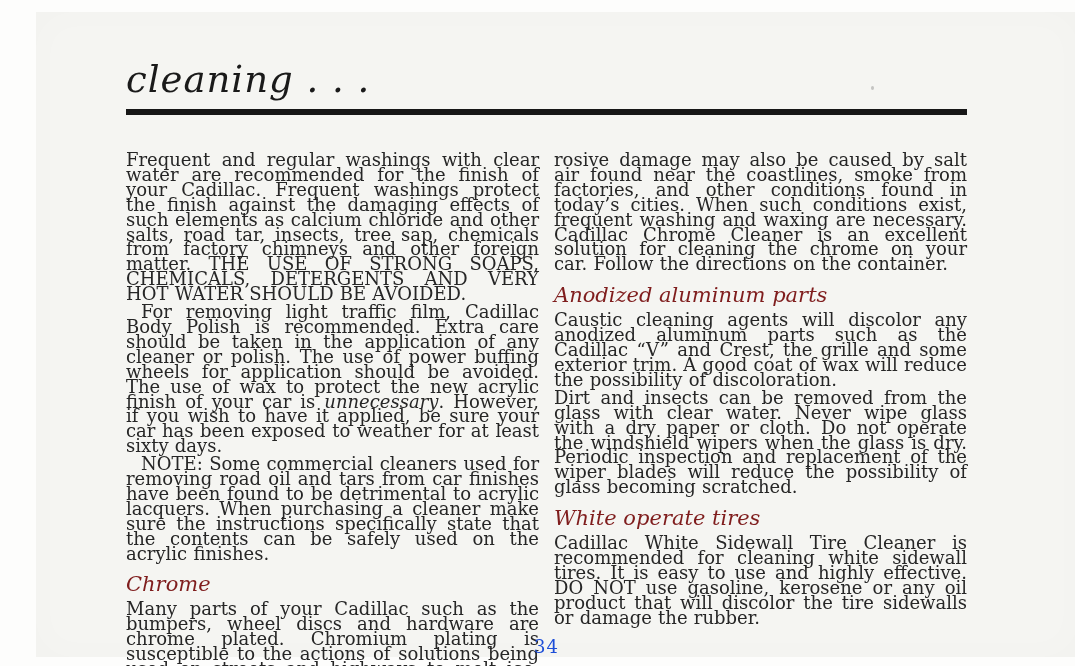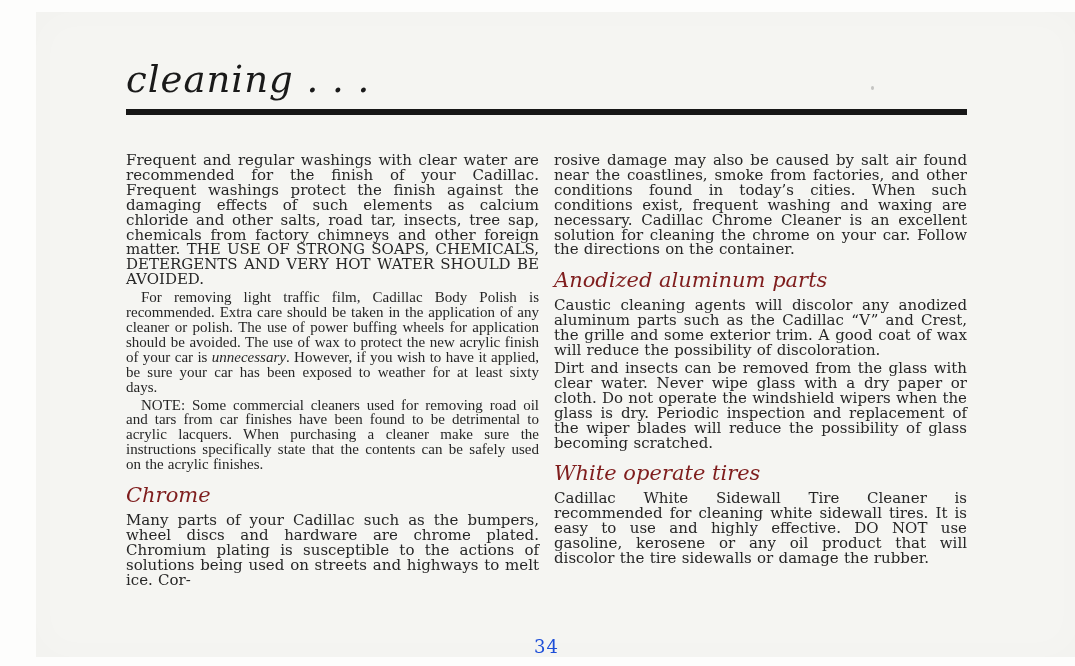--- a/index.html
+++ b/index.html
@@ -59,28 +59,28 @@
     margin: 0 0 38px 0;
   }
   .columns {
     display: flex;
     gap: 15px;
   }
   .col {
     width: 413px;
   }
   .body {
-    font-size: 15px;
+    font-size: 18px;
     line-height: 14.9px;
     text-align: justify;
     margin: 0 0 3px 0;
     color: #262626;
     word-spacing: 0.5px;
   }
-  .indent { text-indent: 15px; font-family: Liberation Serif, serif; }
+  .indent { text-indent: 15px; }
   .subhead {
     font-style: italic;
     font-weight: normal;
     font-size: 21px;
     line-height: 24px;
     margin: 11px 0 6px 0;
     color: #7f1d1d;
   }
   .col .subhead:first-child { margin-top: 0; }
   .pagenum {

